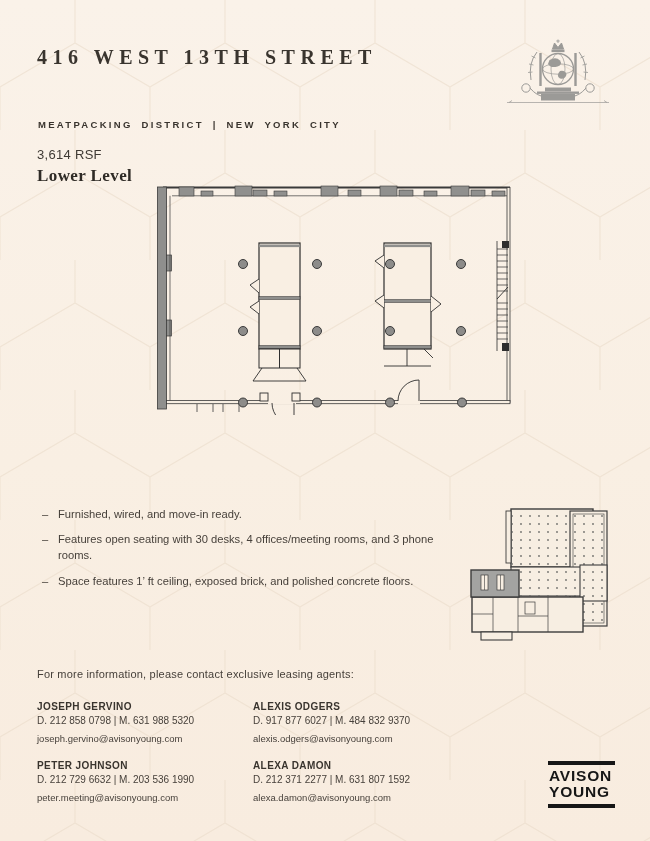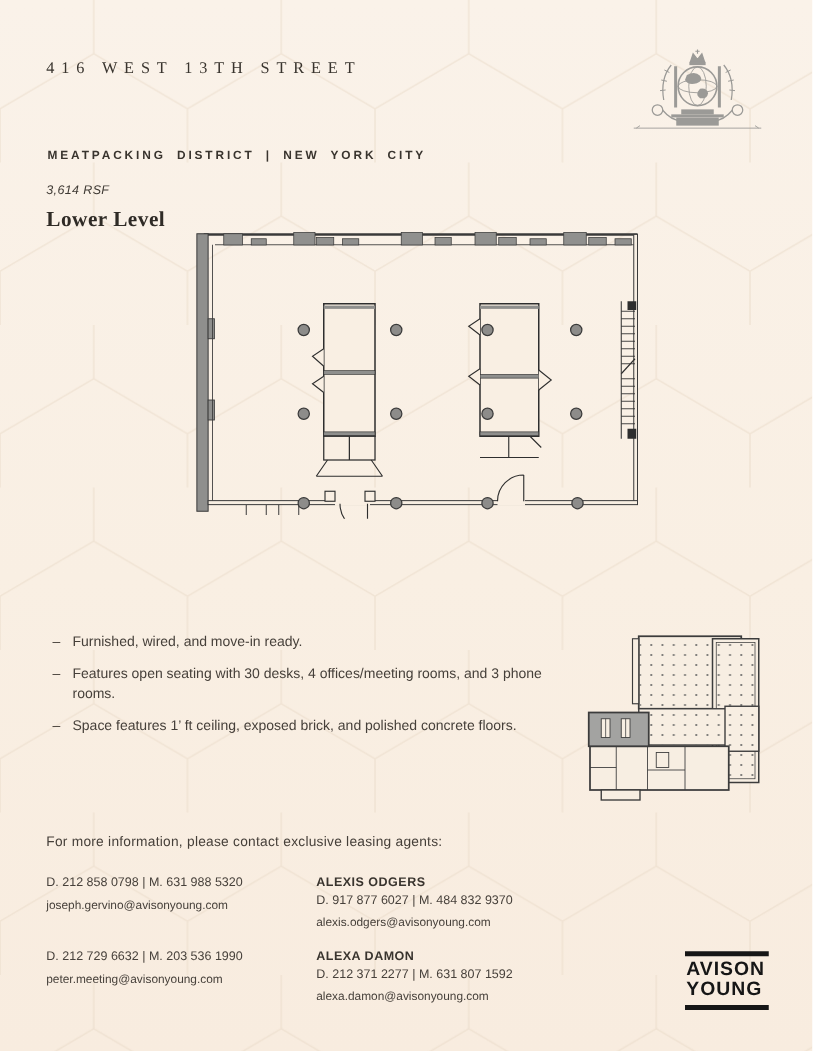--- a/index.html
+++ b/index.html
@@ -11,39 +11,39 @@
     font-family:"Liberation Sans",sans-serif;
     color:#453f39;
   }
   .pattern-layer{position:absolute;inset:0;opacity:.55;}
   .content{position:absolute;inset:0;}
 
   
   .title{
     position:absolute;left:37px;top:46px;
     font-family:"Liberation Serif",serif;
-    font-size:13px;font-weight:400;letter-spacing:5.5px;
+    font-size:20px;font-weight:700;letter-spacing:5.5px;
     color:#39342e;white-space:nowrap;
   }
   .subtitle{
     position:absolute;left:38px;top:71px;
     font-size:9.5px;font-weight:bold;letter-spacing:2.3px;word-spacing:4px;
     color:#39342e;white-space:nowrap;margin-top:48px;
   }
   .crest{position:absolute;left:503px;top:38px;}
 
   
   .floor-name{
     position:absolute;left:37px;top:126px;
     font-family:"Liberation Serif",serif;
     font-size:17px;font-weight:bold;color:#2f2b26;letter-spacing:.4px;margin-top:40px;
   }
   .floor-area{
     position:absolute;left:37px;top:147px;
-    font-size:10px;color:#3f3a34;letter-spacing:.3px;font-style:italic;
+    font-size:13px;color:#3f3a34;letter-spacing:.3px;
   }
 
   .floor-plan{position:absolute;left:156px;top:183px;}
   .key-plan{position:absolute;left:463px;top:496px;}
 
   
   .features{position:absolute;left:42px;top:506px;width:410px;}
   .feature{display:flex;margin-bottom:9px;font-size:11.2px;line-height:1.45;color:#453f39;}
   .feature .dash{width:16px;flex:0 0 16px;}
 
@@ -273,29 +273,31 @@
           <rect x="34" y="79" width="7" height="15" fill="#f7eee2" stroke-width="0.7"></rect>
           <line x1="37.5" y1="79" x2="37.5" y2="94" stroke-width="0.6"></line>
         </g>
       </g>
     </svg>
 
     <div class="contact-intro">For more information, please contact exclusive leasing agents:</div>
 
     <div class="agents">
       <div class="agent">
+        <div class="name">JOSEPH GERVINO</div>
         <div class="phones">D. 212 858 0798  |  M. 631 988 5320</div>
         <a class="email" href="#">joseph.gervino@avisonyoung.com</a>
       </div>
       <div class="agent">
         <div class="name">ALEXIS ODGERS</div>
         <div class="phones">D. 917 877 6027  |  M. 484 832 9370</div>
         <a class="email" href="#">alexis.odgers@avisonyoung.com</a>
       </div>
       <div class="agent">
+        <div class="name">PETER JOHNSON</div>
         <div class="phones">D. 212 729 6632  |  M. 203 536 1990</div>
         <a class="email" href="#">peter.meeting@avisonyoung.com</a>
       </div>
       <div class="agent">
         <div class="name">ALEXA DAMON</div>
         <div class="phones">D. 212 371 2277  |  M. 631 807 1592</div>
         <a class="email" href="#">alexa.damon@avisonyoung.com</a>
       </div>
     </div>
 

